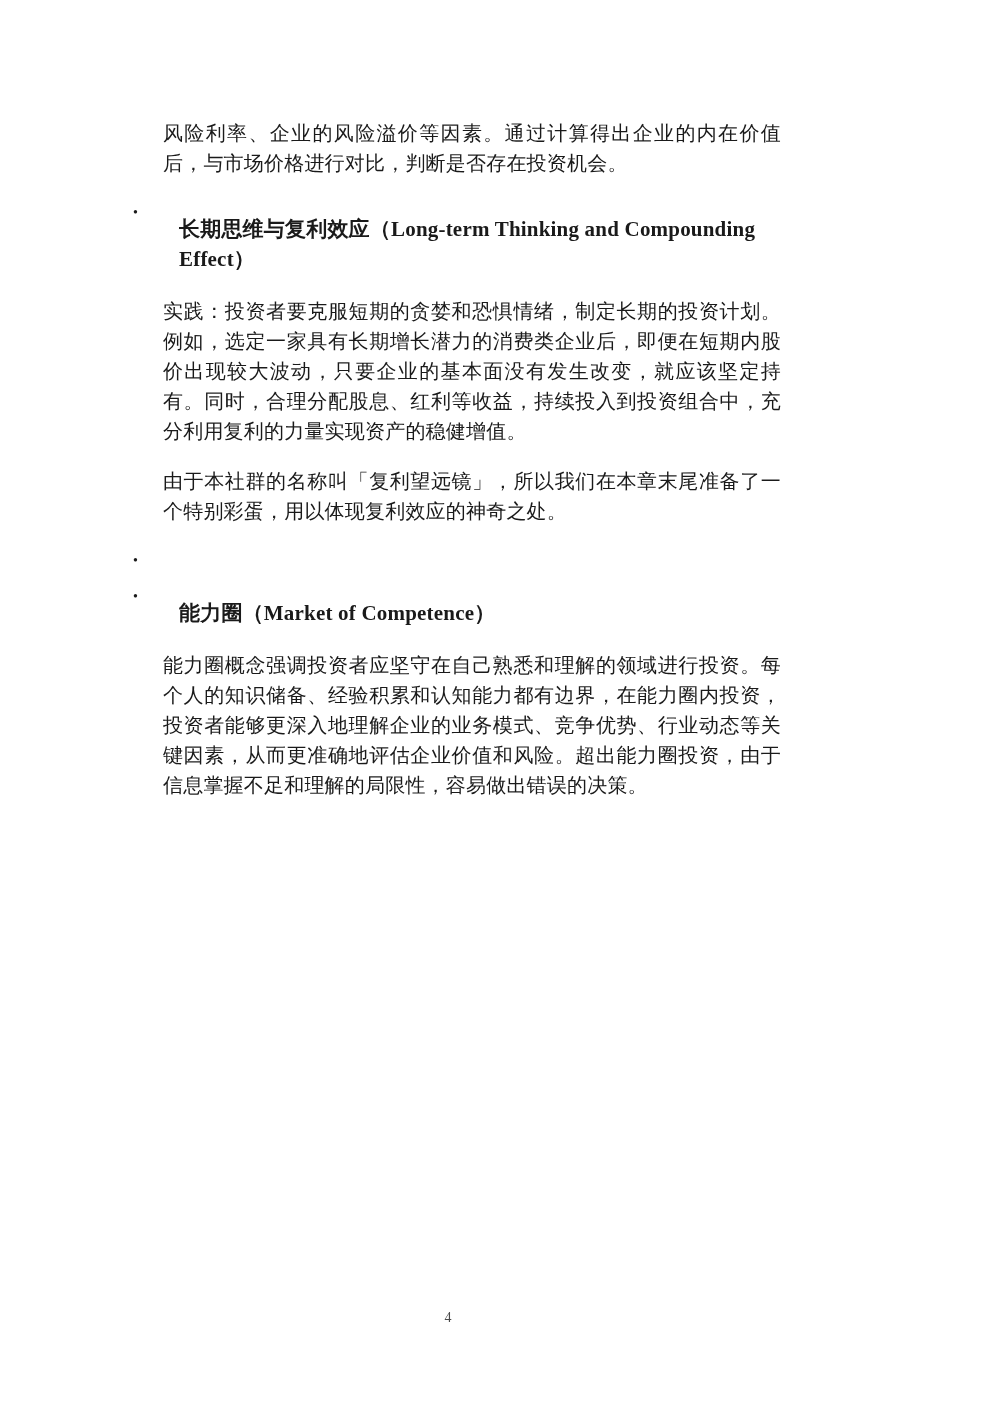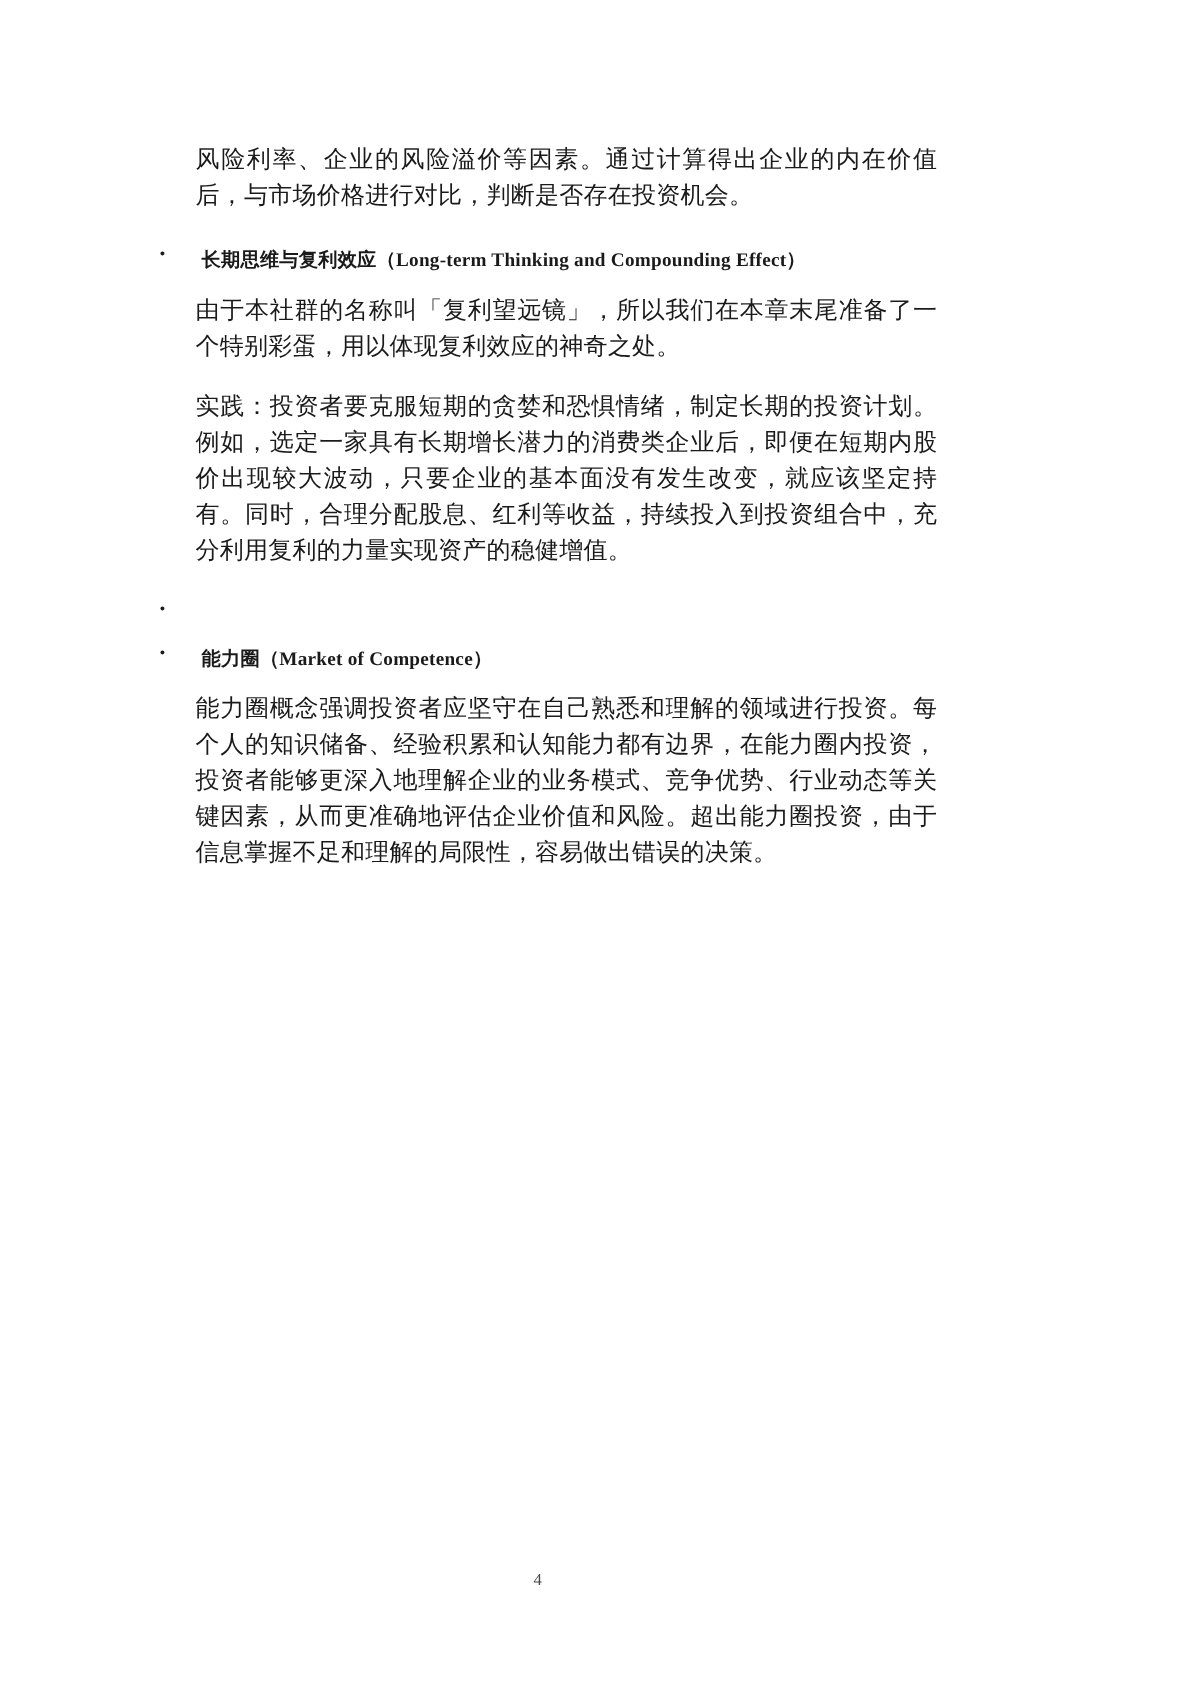--- a/index.html
+++ b/index.html
@@ -36,22 +36,22 @@
     margin: 5px 0 6px 0;
   }
   .bullet {
     width: 30px;
     flex: 0 0 30px;
     font-size: 14px;
     line-height: 30px;
     color: #1a1a1a;
   }
   .heading {
-    margin: 5px;
-    font-size: 16px;
+    margin: 16px;
+    font-size: 21px;
     font-weight: bold;
     line-height: 30px;
     letter-spacing: 0.2px;
   }
   .page-number {
     position: absolute;
     top: 1307px;
     left: 0;
     right: 0;
     text-align: center;
@@ -66,22 +66,22 @@
 <div class="page">
   <div class="content">
 
     <p class="para">风险利率、企业的风险溢价等因素。通过计算得出企业的内在价值后，与市场价格进行对比，判断是否存在投资机会。</p>
 
     <div class="section">
       <div class="heading-row">
         <span class="bullet">•</span>
         <h2 class="heading">长期思维与复利效应（Long-term Thinking and Compounding Effect）</h2>
       </div>
+      <p class="para">实践：投资者要克服短期的贪婪和恐惧情绪，制定长期的投资计划。例如，选定一家具有长期增长潜力的消费类企业后，即便在短期内股价出现较大波动，只要企业的基本面没有发生改变，就应该坚定持有。同时，合理分配股息、红利等收益，持续投入到投资组合中，充分利用复利的力量实现资产的稳健增值。</p>
       <p class="para">由于本社群的名称叫「复利望远镜」，所以我们在本章末尾准备了一个特别彩蛋，用以体现复利效应的神奇之处。</p>
-      <p class="para">实践：投资者要克服短期的贪婪和恐惧情绪，制定长期的投资计划。例如，选定一家具有长期增长潜力的消费类企业后，即便在短期内股价出现较大波动，只要企业的基本面没有发生改变，就应该坚定持有。同时，合理分配股息、红利等收益，持续投入到投资组合中，充分利用复利的力量实现资产的稳健增值。</p>
     </div>
 
     <div class="section">
       <div class="heading-row">
         <span class="bullet">•</span>
       </div>
     </div>
 
     <div class="section">
       <div class="heading-row">

